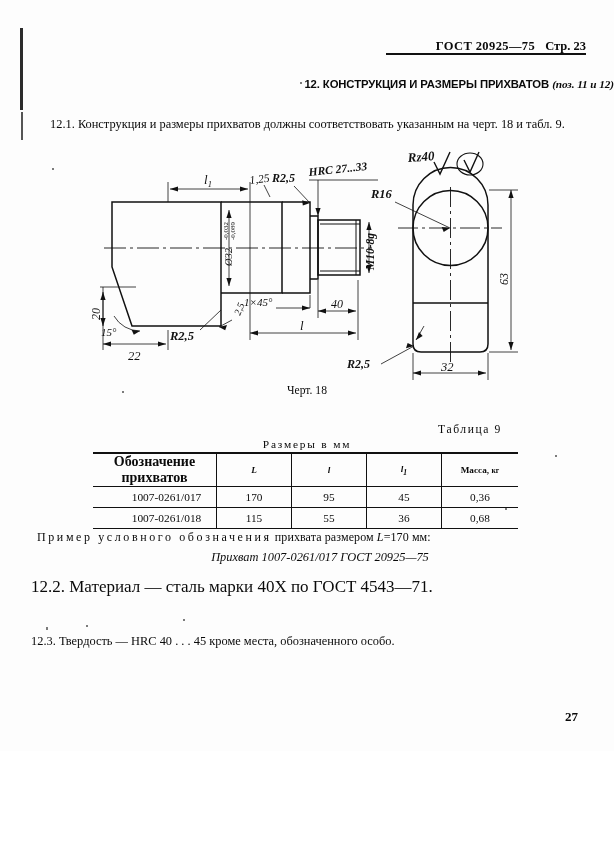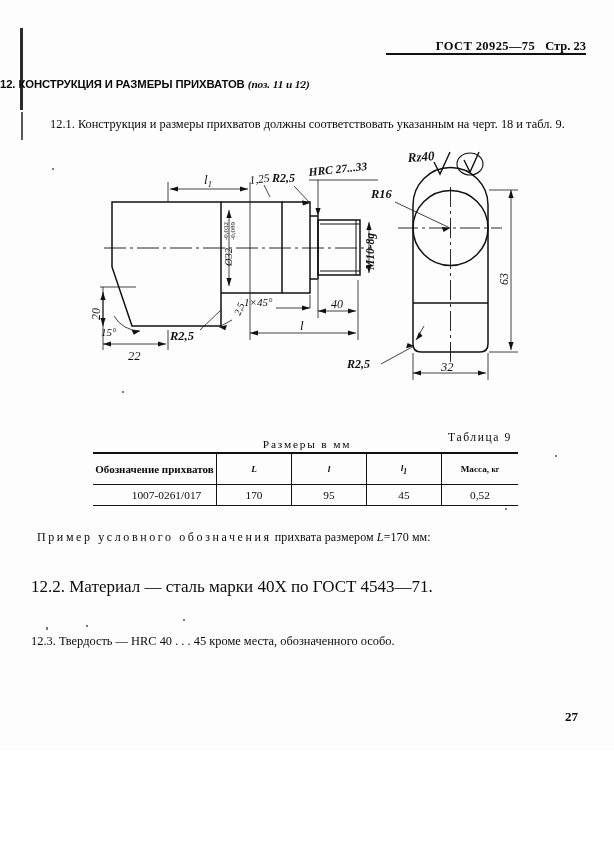--- a/index.html
+++ b/index.html
@@ -68,21 +68,21 @@
     height: 1.6px;
     background: #111;
   }
 
   
   .section-title {
     position: absolute;
     left: 0;
     top: 78px;
     width: 614px;
-    text-align: left;
+    text-align: right;
     font-family: "Liberation Sans", sans-serif;
     font-weight: bold;
     font-size: 11.3px;
     letter-spacing: -0.1px;
   }
   .section-title .pos-ital {
     font-style: italic;
     font-family: "Liberation Serif", serif;
     font-weight: bold;
   }
@@ -114,25 +114,24 @@
     left: 0;
     top: 384px;
     width: 614px;
     text-align: center;
     font-size: 11.6px;
   }
 
   
   .table-number {
     position: absolute;
-    right: 102px;
+    right: 112px;
     top: 423px;
     font-size: 11.6px;
     letter-spacing: 1.6px;
-    margin-top: 8px;
   }
   .table-units {
     position: absolute;
     left: 0;
     top: 438px;
     width: 614px;
     text-align: center;
     font-size: 11.4px;
     letter-spacing: 1.8px;
   }
@@ -163,21 +162,21 @@
     border-bottom: 1px solid #111;
     vertical-align: middle;
   }
   table.dims tbody td + td { border-left: 1.3px solid #111; }
   table.dims tbody tr:last-child td { border-bottom: 1.4px solid #111; }
   table.dims td.desig {
     text-align: center;
     padding-left: 24px;
     font-size: 11.4px;
   }
-  table.dims th.desig { font-size: 11px; }
+  table.dims th.desig { font-size: 14px; }
   .col-l  { width: 74px; }
   .col-s  { width: 74px; }
   .col-l1 { width: 74px; }
   .col-m  { width: 76px; margin-top: 36px; }
   .hdr-mass { line-height: 1.05; }
   .ital { font-style: italic; }
 
   
   .example-line {
     position: absolute;
@@ -413,20 +412,21 @@
 
         <text transform="translate(508,145) rotate(-90)" x="0" y="0" font-size="12" font-style="italic">63</text>
 
         <text x="441" y="231" font-size="12.5" font-style="italic">32</text>
 
         <text x="347" y="228" font-size="12" font-style="italic" font-weight="bold">R2,5</text>
       </g>
     </svg>
   </div>
 
+  <div class="fig-caption">Черт. 18</div>
 
   <div class="table-number">Таблица 9</div>
   <div class="table-units">Размеры в мм</div>
 
   <table class="dims">
     <thead>
       <tr>
         <th class="desig">Обозначение прихватов</th>
         <th class="col-l ital">L</th>
         <th class="col-s ital">l</th>
@@ -436,28 +436,36 @@
           <small>кг</small>
         </th>
       </tr>
     </thead>
     <tbody>
       <tr>
         <td class="desig">1007-0261/017</td>
         <td>170</td>
         <td>95</td>
         <td>45</td>
-        <td>0,52</td>
+        <td>0,36</td>
+      </tr>
+      <tr>
+        <td class="desig">1007-0261/018</td>
+        <td>115</td>
+        <td>55</td>
+        <td>36</td>
+        <td>0,68</td>
       </tr>
     </tbody>
   </table>
 
   <div class="example-line">
     <span class="spaced">Пример  условного  обозначения</span><span> прихвата размером </span><span class="ital">L</span><span>=170 мм:</span>
   </div>
+  <div class="example-desig">Прихват 1007-0261/017 ГОСТ 20925—75</div>
 
   <div class="clause-122">12.2. Материал — сталь марки 40Х по ГОСТ 4543—71.</div>
   <div class="clause-123">12.3. Твердость — HRC  40 . . . 45   кроме места, обозначенного особо.</div>
 
   <div class="page-number-bottom">27</div>
 
   <div class="speck" style="left:52px; top:168px; width:2px; height:2px;"></div>
   <div class="speck" style="left:46px; top:627px; width:2px; height:3px;"></div>
   <div class="speck" style="left:86px; top:625px; width:2px; height:2px;"></div>
   <div class="speck" style="left:183px; top:619px; width:2px; height:2px;"></div>

